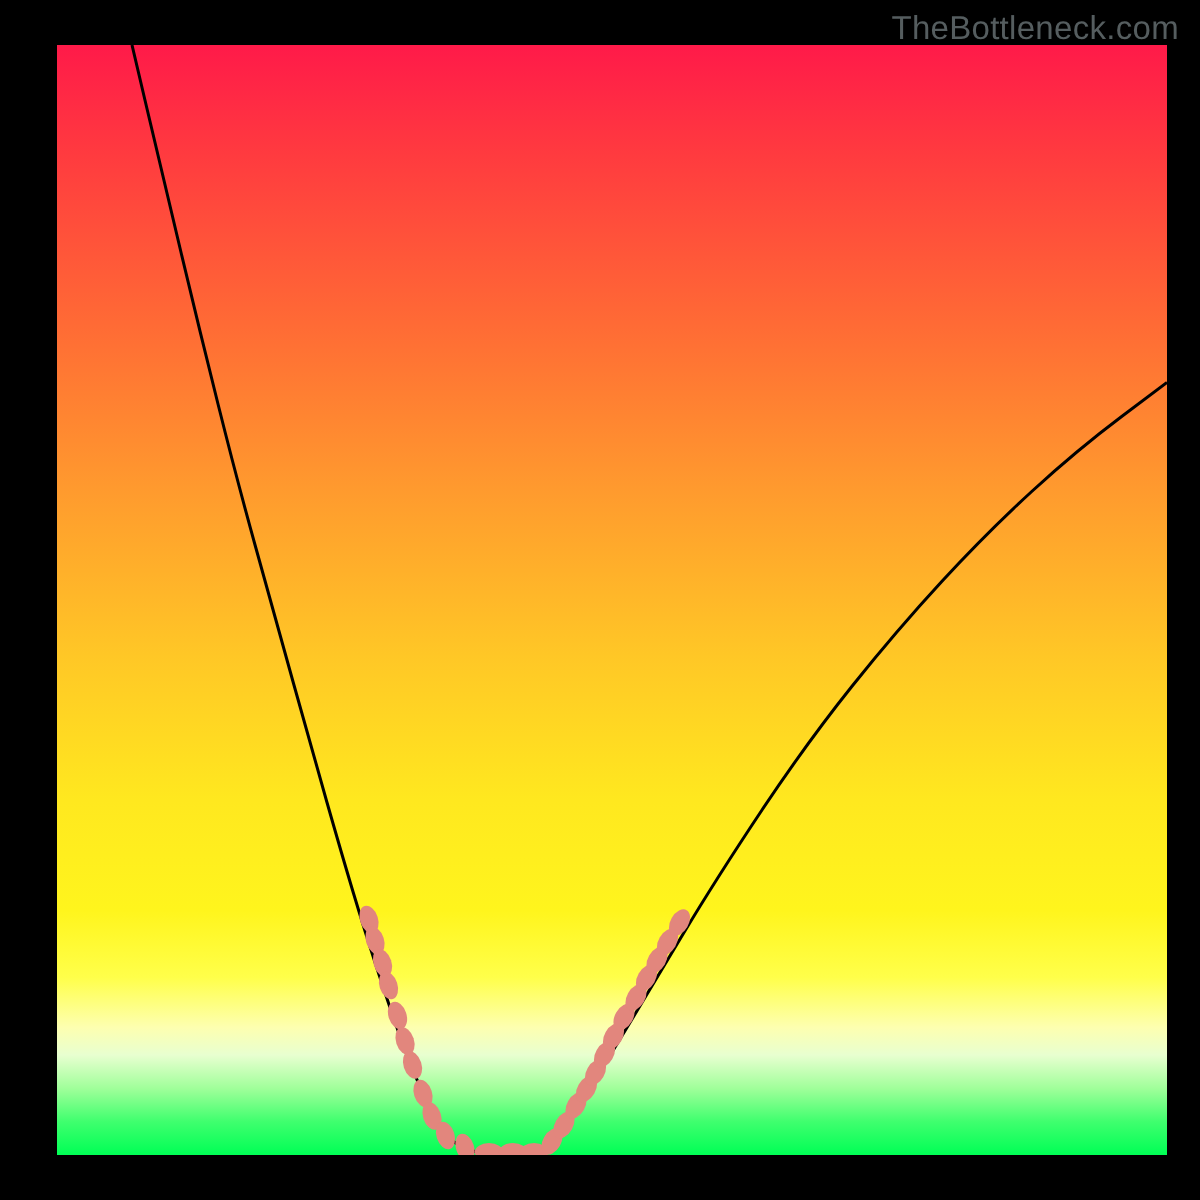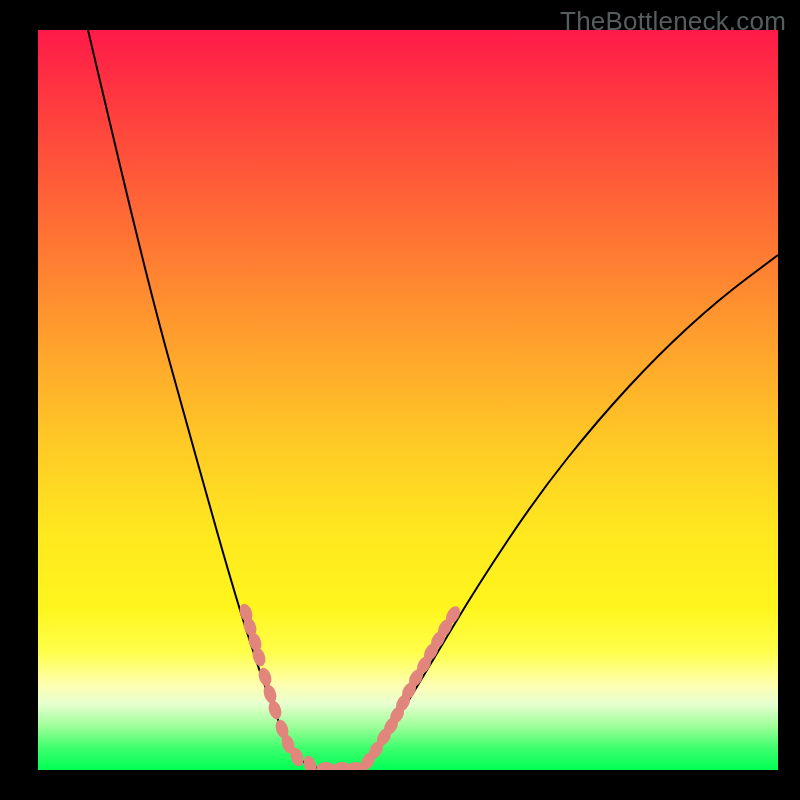--- a/index.html
+++ b/index.html
@@ -38,21 +38,21 @@
       #e8ffd0 91%,
       #a0ff9a 94%,
       #3fff6e 97%,
       #00ff55 100%
     );
   }
   .watermark {
     position: absolute;
     top: 6px;
     right: 14px;
-    font-size: 26px;
+    font-size: 22px;
     color: #555d5f;
     letter-spacing: 0.2px;
     font-weight: 400;
     text-align: right;
   }
   svg.curves {
     position: absolute;
     left: 0;
     top: 0;
     width: 740px;

